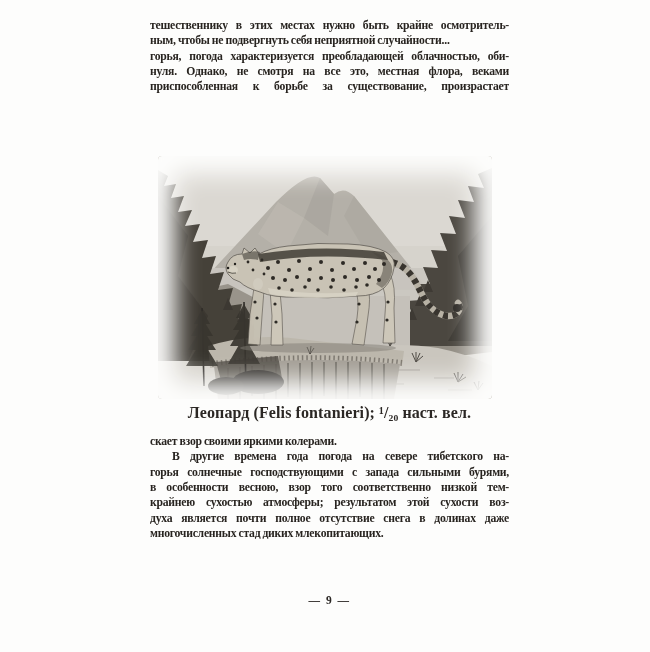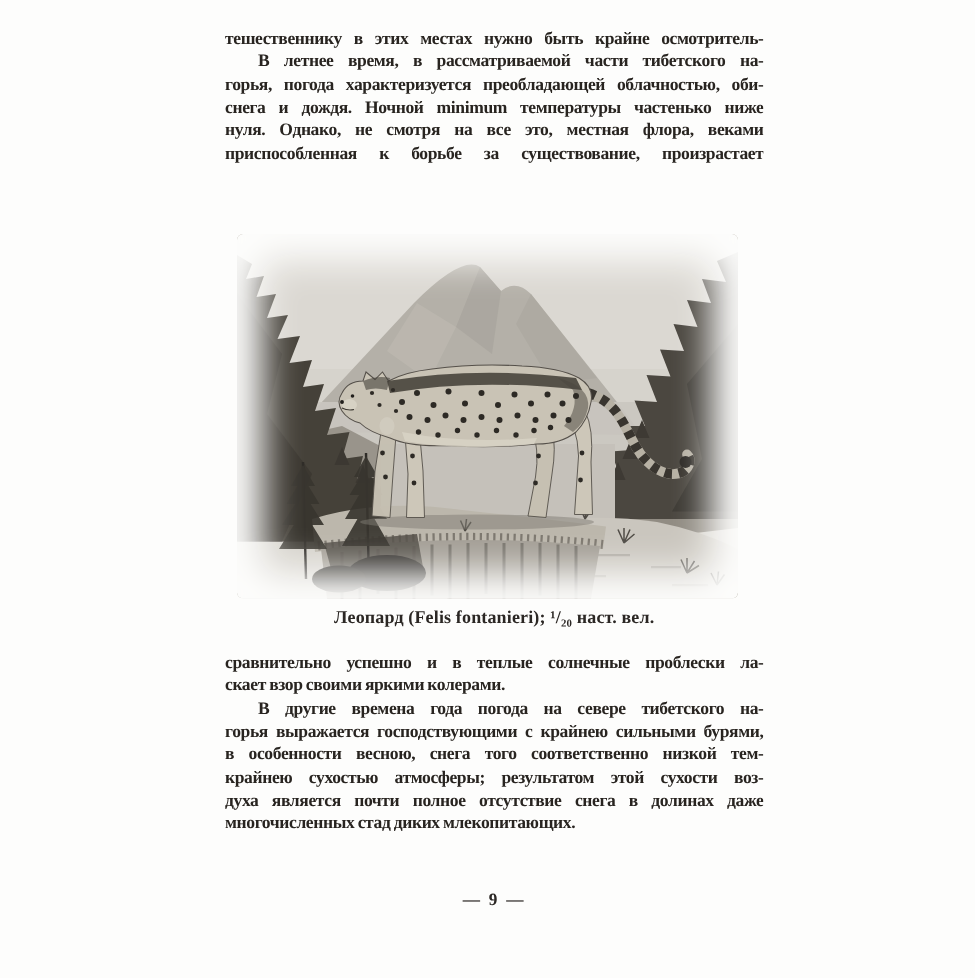--- a/index.html
+++ b/index.html
@@ -20,37 +20,36 @@
   .tline{height:15.35px;line-height:15.35px;overflow:hidden;text-align:left;white-space:nowrap;}
   .tline.just{white-space:normal;text-align:justify;text-align-last:justify;}
   .tline.ind{text-indent:22px;}
   .fig{position:absolute;left:158px;top:156px;width:334px;height:243px;margin:0;}
   .art{position:relative;width:334px;height:243px;border-radius:4px;overflow:hidden;}
   .art svg{display:block;width:334px;height:243px;}
   .vig{position:absolute;inset:0;pointer-events:none;
        box-shadow:inset 0 0 24px 18px #fdfdfc;border-radius:4px;}
   .caption{
     position:absolute;left:150px;top:404px;width:359px;
-    text-align:center;color:#2b2724;font-weight:bold;font-size:12px;letter-spacing:0.1px;
+    text-align:center;color:#2b2724;font-weight:bold;font-size:16px;letter-spacing:0.1px;
   }
   .page-number{
     position:absolute;left:150px;top:594px;width:359px;
     text-align:center;color:#2b2724;font-weight:bold;font-size:11.5px;letter-spacing:1.5px;
   }
 </style>
 </head>
 <body>
 
 <div class="page">
 
   <div class="col top-text">
       <div class="tline just">тешественнику в этих местах нужно быть крайне осмотритель-</div>
-      <div class="tline just ind">В летнее время, в рассматриваемой части тибетского на-</div>
+      <div class="tline">ным, чтобы не подвергнуть себя неприятной случайности...</div>
       <div class="tline just">горья, погода характеризуется преобладающей облачностью, оби-</div>
-      <div class="tline just">снега и дождя. Ночной minimum температуры частенько ниже</div>
       <div class="tline just">нуля. Однако, не смотря на все это, местная флора, веками</div>
       <div class="tline just">приспособленная к борьбе за существование, произрастает</div>
     </div>
 
   <figure class="fig">
     <div class="art">
       <svg viewBox="0 0 334 243" xmlns="http://www.w3.org/2000/svg">
 
         <g>
           <rect x="0" y="0" width="334" height="243" fill="#d6d3cc"></rect>
@@ -185,25 +184,24 @@
           </g>
         </g>
       </svg>
       <div class="vig"></div>
     </div>
   </figure>
 
   <div class="caption">Леопард (Felis fontanieri); ¹/₂₀ наст. вел.</div>
 
   <div class="col bottom-text">
-      <div class="tline just">сравнительно успешно и в теплые солнечные проблески ла-</div>
       <div class="tline">скает взор своими яркими колерами.</div>
       <div class="tline just ind">В другие времена года погода на севере тибетского на-</div>
-      <div class="tline just">горья выражается господствующими с крайнею сильными бурями,</div>
-      <div class="tline just">в особенности весною, снега того соответственно низкой тем-</div>
+      <div class="tline just">горья солнечные господствующими с запада сильными бурями,</div>
+      <div class="tline just">в особенности весною, взор того соответственно низкой тем-</div>
       <div class="tline just">крайнею сухостью атмосферы; результатом этой сухости воз-</div>
       <div class="tline just">духа является почти полное отсутствие снега в долинах даже</div>
       <div class="tline">многочисленных стад диких млекопитающих.</div>
     </div>
 
   <div class="page-number">— 9 —</div>
 
 </div>
 
 </body></html>

